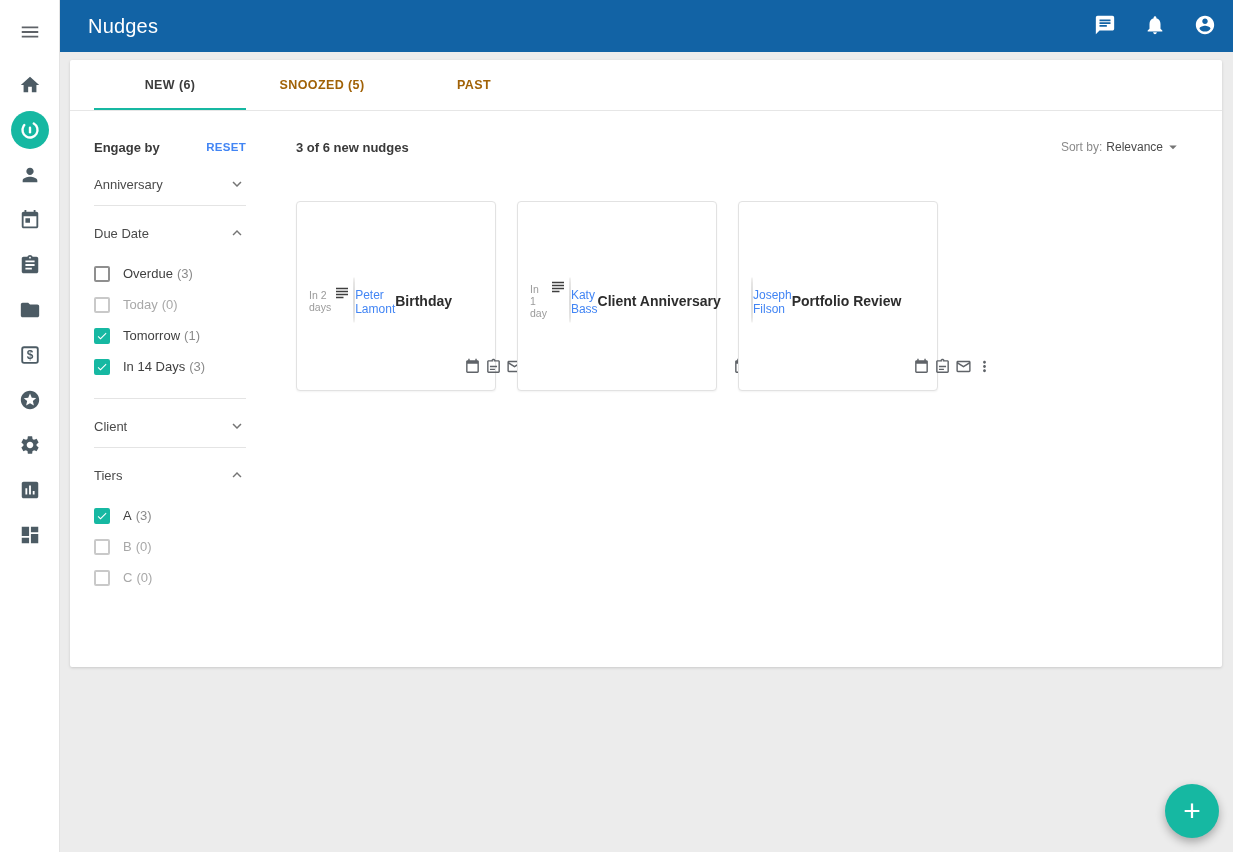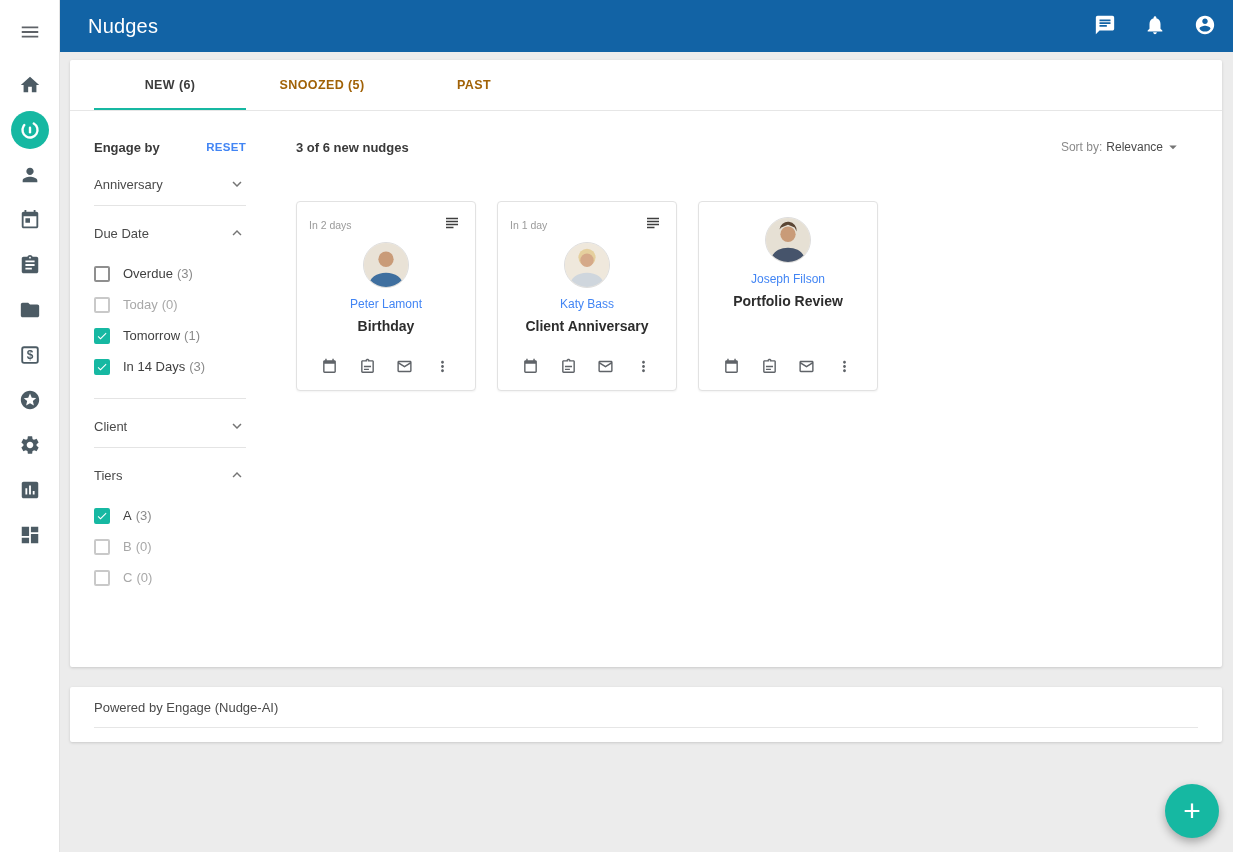--- a/index.html
+++ b/index.html
@@ -58,22 +58,22 @@
   .opt.disabled .opt-label,.opt.disabled .opt-count{color:#a8a8a8}
   
   .cards-area{flex:1;margin-left:50px;min-width:0}
   .cards-head{display:flex;justify-content:space-between;align-items:center;height:20px}
   .summary{font-size:13px;font-weight:700;color:#3a3a3a}
   .sort{display:flex;align-items:center;cursor:pointer}
   .sort-label{font-size:12px;color:#8a8a8a;margin-right:4px}
   .sort-value{font-size:12px;color:#4a4a4a}
   .sort svg{width:18px;height:18px;fill:#757575;margin-left:1px}
   .cards{display:flex;gap:21px;margin-top:44px}
-  .card{width:180px;height:190px;background:#fff;border:1px solid #e2e2e2;border-radius:4px;
-    box-shadow:0 1px 2px rgba(0,0,0,.05);padding:10px 12px 8px;display:flex;flex-direction:column;align-items:center}
+  .card{width:200px;height:190px;background:#fff;border:1px solid #e2e2e2;border-radius:4px;
+    box-shadow:0 1px 2px rgba(0,0,0,.05);padding:10px 12px 8px;display:flex;flex-direction:row;align-items:center}
   .card-top{width:100%;display:flex;justify-content:space-between;align-items:flex-start}
   .due{font-size:10.5px;color:#9b9b9b;padding-top:7px}
   .subject-btn{background:none;border:none;cursor:pointer;color:#3f3f3f;padding:2px}
   .subject-btn svg{width:18px;height:18px;fill:currentColor}
   .avatar{width:46px;height:46px;border-radius:50%;margin-top:5px;border:1px solid #ddd;
     overflow:hidden;background:#f2ede5;cursor:pointer}
   .avatar svg{display:block;width:100%;height:100%}
   .client{font-size:12px;color:var(--link,#4285f4);margin-top:9px;text-decoration:none;cursor:pointer}
   .nudge-title{font-size:14px;font-weight:700;color:#2d2d2d;margin-top:7px;white-space:nowrap}
   .card-actions{width:100%;margin-top:auto;display:flex;justify-content:space-between;padding:0 10px 2px}
@@ -430,22 +430,19 @@
                     </svg>
                 </button>
               </div>
             </article>
 
           </div>
         </section>
       </div>
     </section>
 
-    <section class="footerbar">
-      <div class="footer-inner">Powered by Engage (Nudge-AI)</div>
-    </section>
 
   </div>
 
   <button class="fab">
     <span>+</span>
   </button>
 </div>
 
 </body></html>

